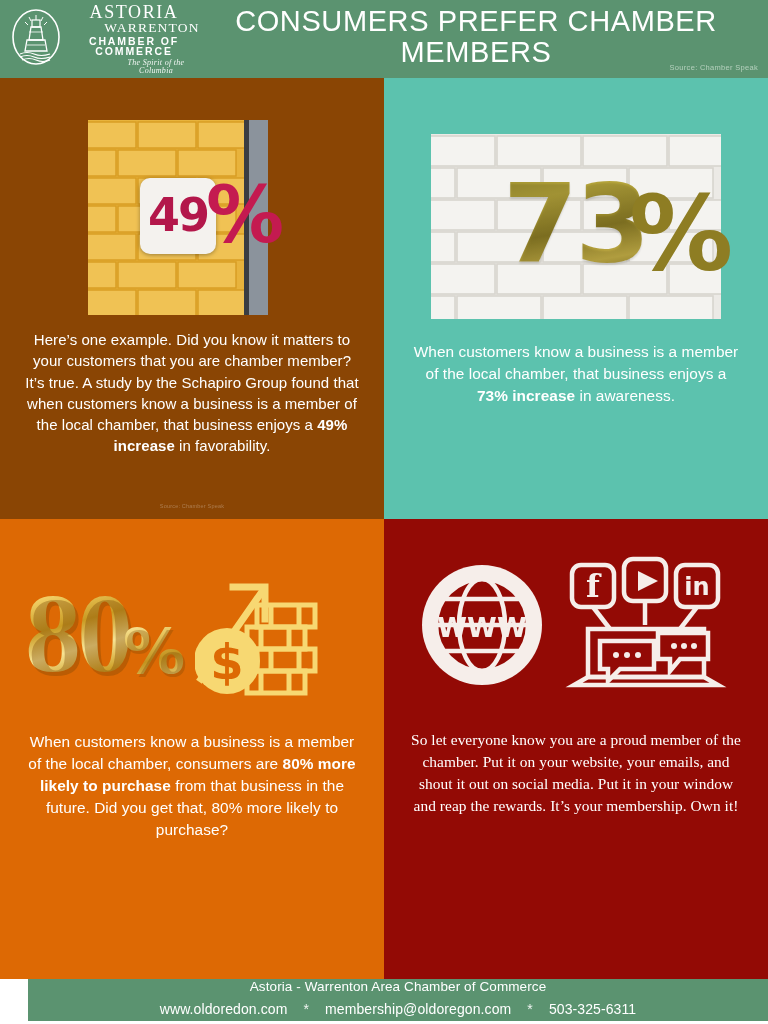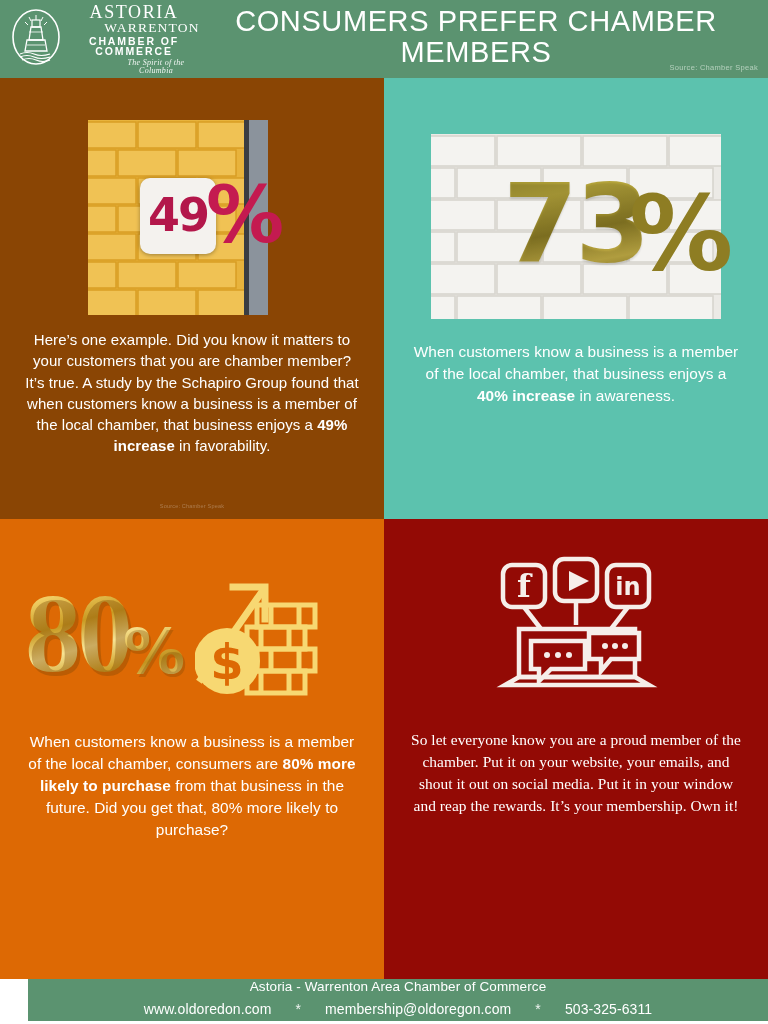--- a/index.html
+++ b/index.html
@@ -229,21 +229,21 @@
     color: #ffffff;
     display: flex; flex-direction: column;
     align-items: center; justify-content: center;
     gap: 7px;
     padding-bottom: 4px;
     margin-left: 28px;
   }
   .footer-org { font-size: 13.5px; letter-spacing: .1px; }
   .footer-contact {
     font-size: 14px; letter-spacing: .1px;
-    display: flex; align-items: center; gap: 24px;
+    display: flex; align-items: center; gap: 16px;
   }
   .sep { opacity: .9; }
 </style>
 </head>
 <body>
 
 <div class="page">
 
   <div class="header">
     <div class="logo-block">
@@ -356,21 +356,21 @@
               <rect x="26" y="162" width="84" height="30"></rect>
               <rect x="112" y="162" width="84" height="30"></rect>
               <rect x="198" y="162" width="84" height="30"></rect>
             </g>
           </svg>
         </div>
         <div class="num73">73</div>
         <div class="pct73">%</div>
       </div>
       <div class="quad-body" style="margin-top:22px;">
-        <span>When customers know a business is a member of the local chamber, that business enjoys a </span><b>40% increase</b><span> in awareness.</span>
+        <span>When customers know a business is a member of the local chamber, that business enjoys a </span><b>73% increase</b><span> in awareness.</span>
       </div>
     </div>
 
     <div class="quad q-orange">
       <div class="art80">
         <div class="num80">80</div>
         <div class="pct80">%</div>
         <div class="money-icons">
           <svg width="128" height="150" viewBox="0 0 128 150">
             <g stroke="#f7d872" stroke-width="7" fill="none" stroke-linecap="square">
@@ -399,20 +399,34 @@
         </div>
       </div>
       <div class="quad-body" style="margin-top:8px;">
         <span>When customers know a business is a member of the local chamber, consumers are </span><b>80% more likely to purchase</b><span> from that business in the future. Did you get that, 80% more likely to purchase?</span>
       </div>
     </div>
 
     <div class="quad q-red">
       <div class="art-social">
         <div>
+          <svg width="124" height="124" viewBox="0 0 124 124">
+            <circle cx="62" cy="62" r="60" fill="#f6eeea"></circle>
+            <circle cx="62" cy="62" r="46" fill="#930a05"></circle>
+            <g stroke="#f6eeea" stroke-width="4.5" fill="none">
+              <circle cx="62" cy="62" r="46"></circle>
+              <ellipse cx="62" cy="62" rx="23" ry="46"></ellipse>
+              <line x1="16" y1="62" x2="108" y2="62"></line>
+              <line x1="24" y1="36" x2="100" y2="36"></line>
+              <line x1="24" y1="88" x2="100" y2="88"></line>
+            </g>
+            <text x="62" y="74" font-family="DejaVu Sans, sans-serif" font-size="27" font-weight="bold" fill="#f6eeea" text-anchor="middle">WWW</text>
+          </svg>
+        </div>
+        <div>
           <svg width="175" height="140" viewBox="0 0 175 140">
             <g stroke="#f6eeea" stroke-width="4.5" fill="none">
               <rect x="14" y="10" width="42" height="42" rx="9"></rect>
               <rect x="66" y="4" width="42" height="42" rx="9"></rect>
               <rect x="118" y="10" width="42" height="42" rx="9"></rect>
               <line x1="35" y1="52" x2="52" y2="74"></line>
               <line x1="87" y1="46" x2="87" y2="70"></line>
               <line x1="139" y1="52" x2="122" y2="74"></line>
               <path d="M30 74 L146 74 L146 122 L30 122 Z"></path>
               <path d="M16 130 L160 130 L146 122 L30 122 Z"></path>

